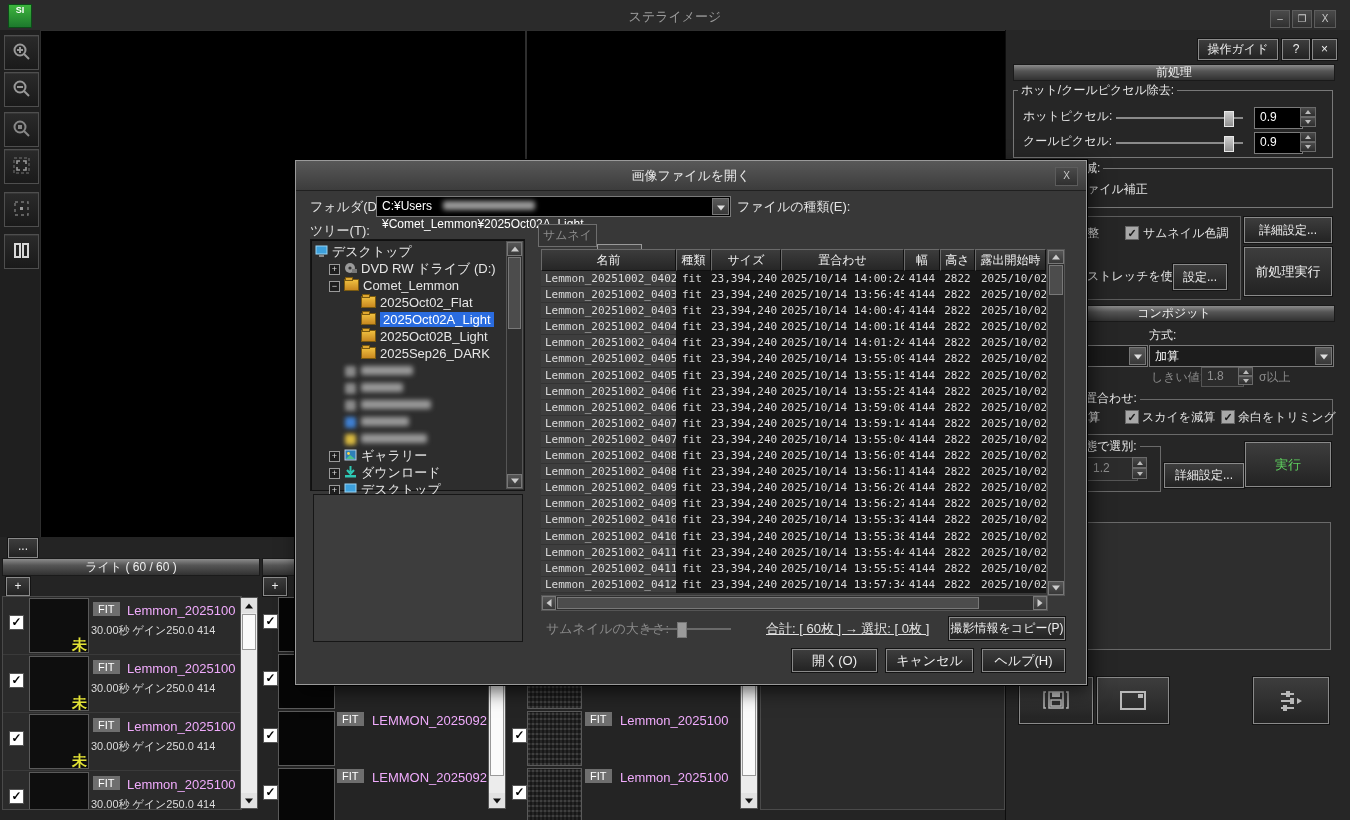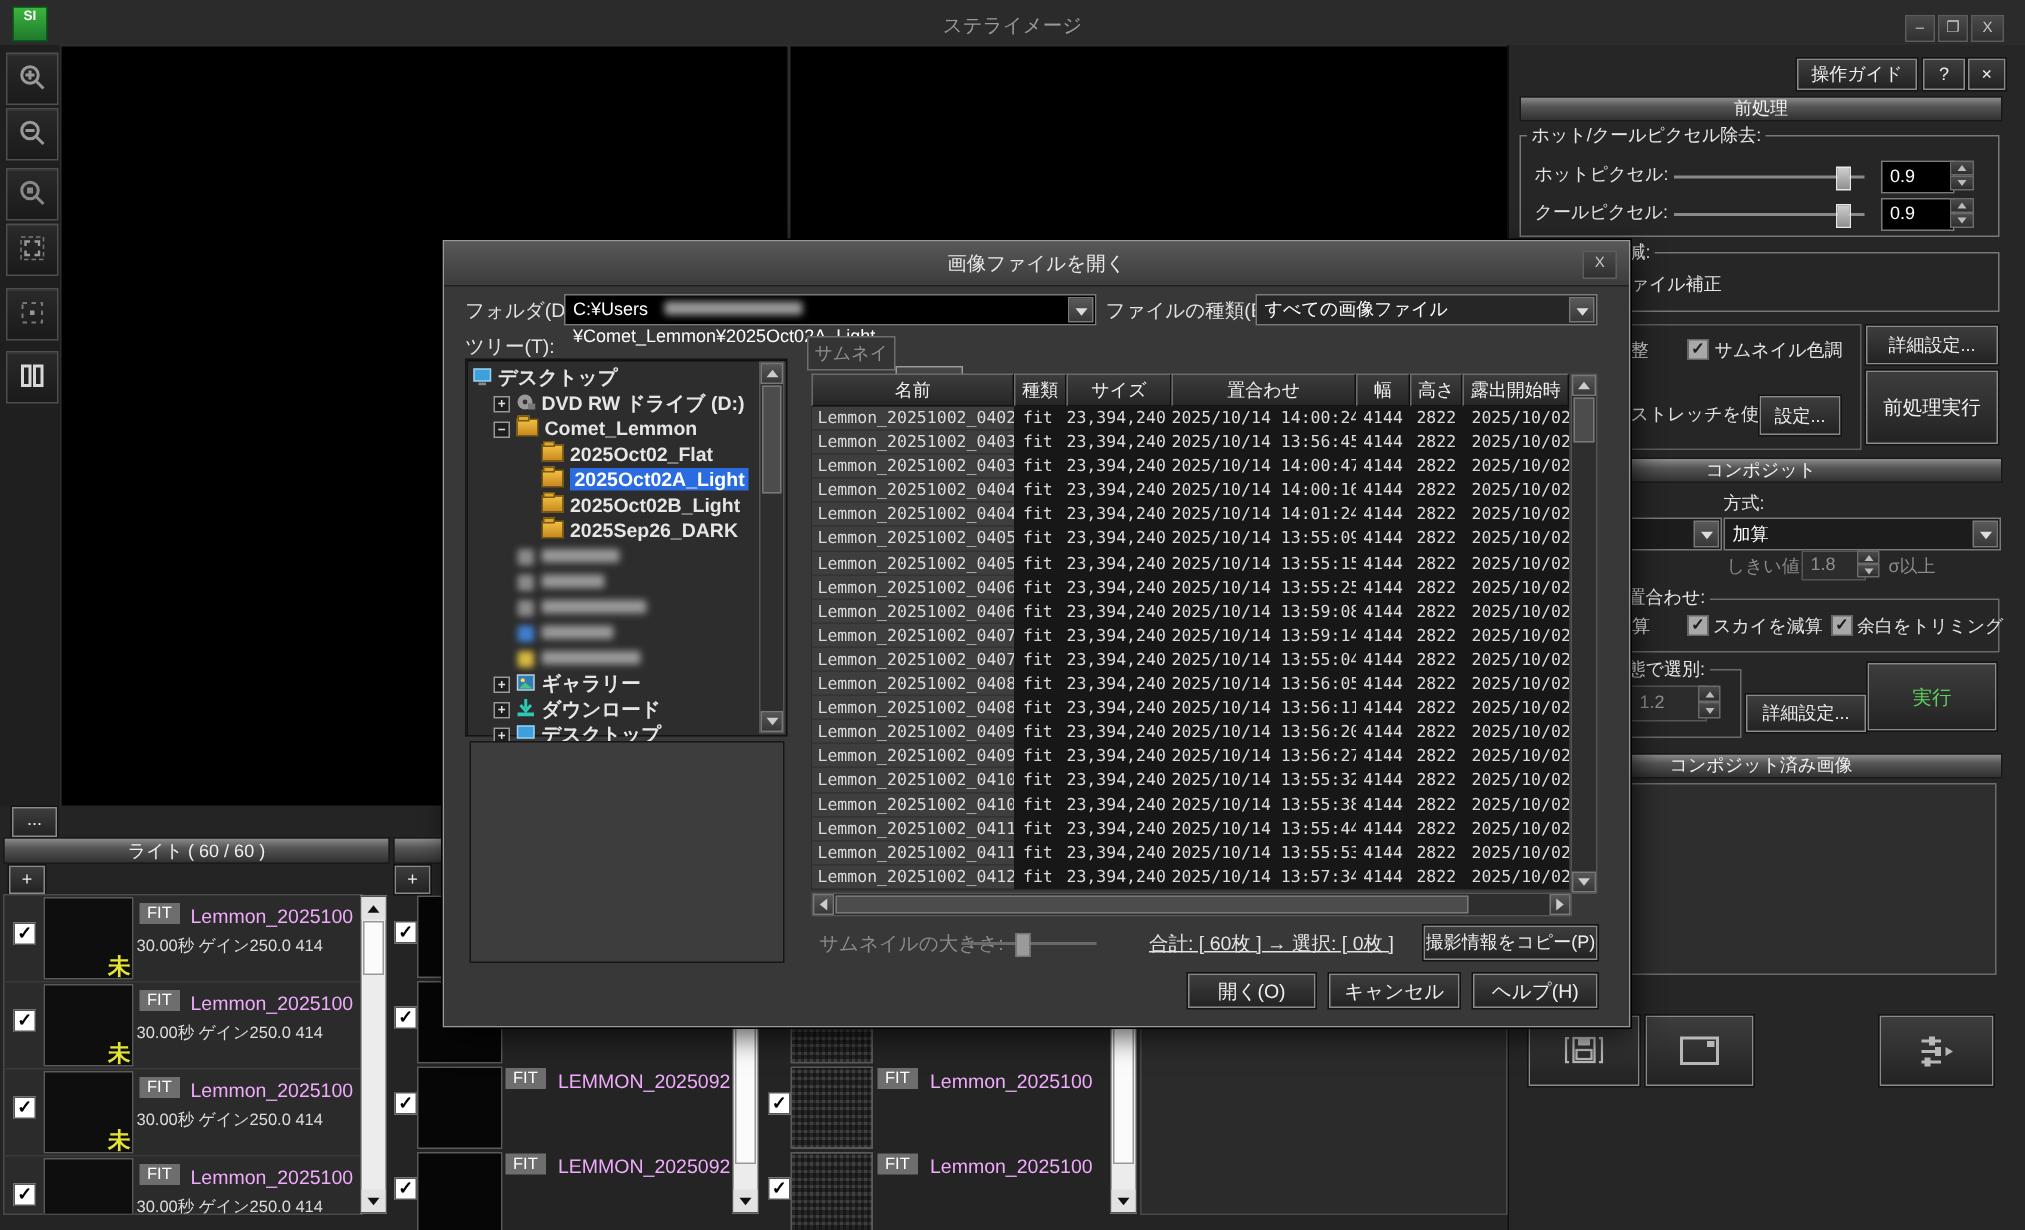--- a/index.html
+++ b/index.html
@@ -237,21 +237,20 @@
     <div class="abs grp" style="left:15px;top:416px;width:138px;height:44px;border-color:#6a6a6a;"></div>
     <div class="abs grplbl" style="left:76px;top:410px;">態で選別:</div>
     <div class="abs valbox dis" style="left:81px;top:427px;width:44px;height:22px;line-height:20px;">1.2</div>
     <div class="abs spin" style="left:126px;top:427px;height:22px;width:15px;">
         <div class="up"></div>
         <div class="dn"></div>
       </div>
     <div class="abs btn" style="left:158px;top:433px;width:78px;height:23px;line-height:23px;">詳細設定...</div>
     <div class="abs btn" style="left:239px;top:412px;width:84px;height:43px;line-height:43px;color:#5ed05e;font-size:13px;">実行</div>
 
-    <div class="abs hdrbar" style="left:7px;top:472px;width:320px;">コンポジット済み画像</div>
     <div class="abs" style="left:7px;top:492px;width:316px;height:126px;background:#2e2e2e;border:1px solid #6a6a6a;"></div>
 
     <div class="abs btn" style="left:13px;top:647px;width:72px;height:45px;">
       <span><svg width="26" height="24" viewBox="0 0 26 24" style="margin-top:10px;">
             <path d="M3 4 L1 4 L1 20 L3 20 M23 4 L25 4 L25 20 L23 20" fill="none" stroke="#b8b8b8" stroke-width="1.5"></path>
             <rect x="6" y="4" width="14" height="16" fill="none" stroke="#b8b8b8" stroke-width="1.5"></rect>
             <rect x="9" y="4" width="8" height="5" fill="#b8b8b8"></rect>
             <rect x="8" y="12" width="10" height="6" fill="none" stroke="#b8b8b8" stroke-width="1.5"></rect>
           </svg></span>
     </div>
@@ -381,29 +380,25 @@
     <div class="abs winbtn" style="left:759px;top:6px;width:21px;height:17px;line-height:16px;">X</div>
 
     <div class="abs lbl" style="left:14px;top:39px;font-size:13px;">フォルダ(D):</div>
     <div class="abs combo" style="left:80px;top:35px;width:348px;height:19px;line-height:18px;background:#000;">
       <span>C:¥Users</span>
       <span class="bb" style="width:92px;margin:0 8px;"></span>
       <span>¥Comet_Lemmon¥2025Oct02A_Light</span>
       <span class="carrow"></span>
     </div>
     <div class="abs lbl" style="left:441px;top:39px;font-size:13px;">ファイルの種類(E):</div>
-    <div class="abs combo" style="left:541px;top:35px;width:221px;height:19px;line-height:18px;background:#262626;">
-      <span>すべての画像ファイル</span>
-      <span class="carrow"></span>
-    </div>
 
     <div class="abs lbl" style="left:14px;top:63px;font-size:13px;">ツリー(T):</div>
 
     <div class="abs tree" style="left:14px;top:78px;width:213px;height:250px;">
-      <div style="padding:3px 2px 0 4px;font-weight:bold;">
+      <div style="padding:3px 2px 0 4px;">
         <div class="titem"><span class="ticon"><svg width="13" height="12" viewBox="0 0 13 12">
                 <rect x="1" y="1" width="11" height="8" fill="#3da0dc" stroke="#9ad4f4" stroke-width="1"></rect>
                 <rect x="4" y="10" width="5" height="2" fill="#888"></rect>
               </svg></span><span>デスクトップ</span></div>
         <div class="titem" style="padding-left:14px;"><span class="texp">+</span><span class="ticon"><svg width="13" height="12" viewBox="0 0 13 12">
                 <circle cx="6" cy="6" r="5" fill="#9a9a9a"></circle>
                 <circle cx="6" cy="6" r="1.6" fill="#333"></circle>
                 <rect x="8" y="7" width="5" height="4" fill="#777"></rect>
               </svg></span><span>DVD RW ドライブ (D:)</span></div>
         <div class="titem" style="padding-left:14px;"><span class="texp">−</span><span class="ticon folder"></span><span>Comet_Lemmon</span></div>

